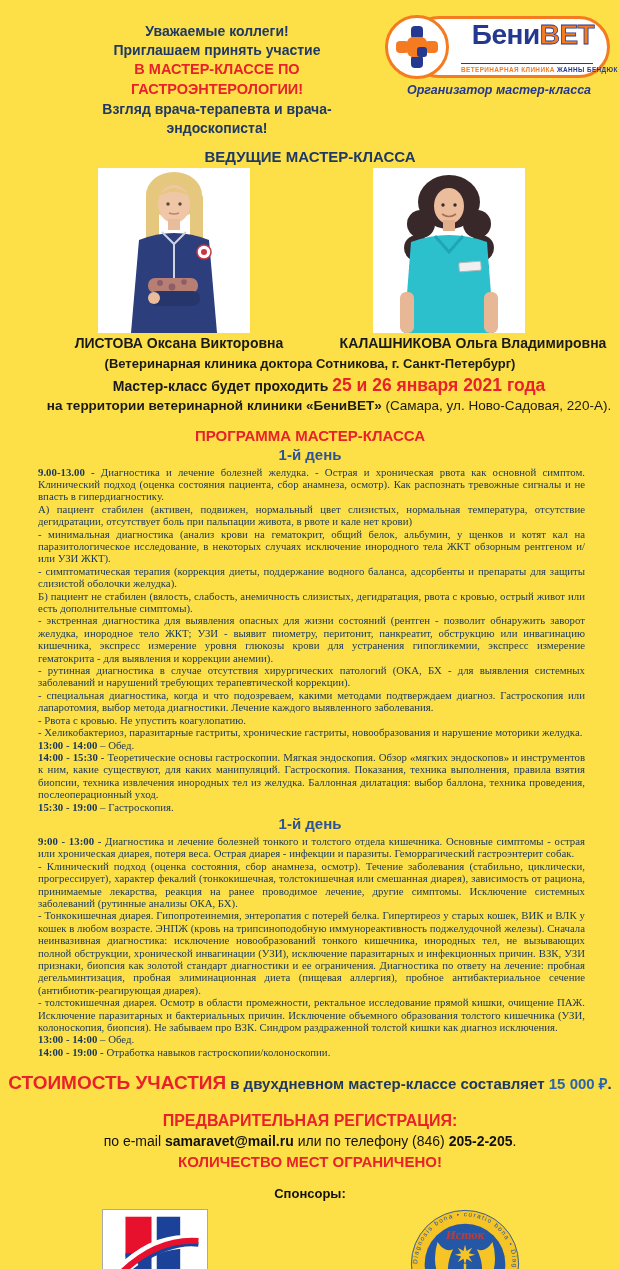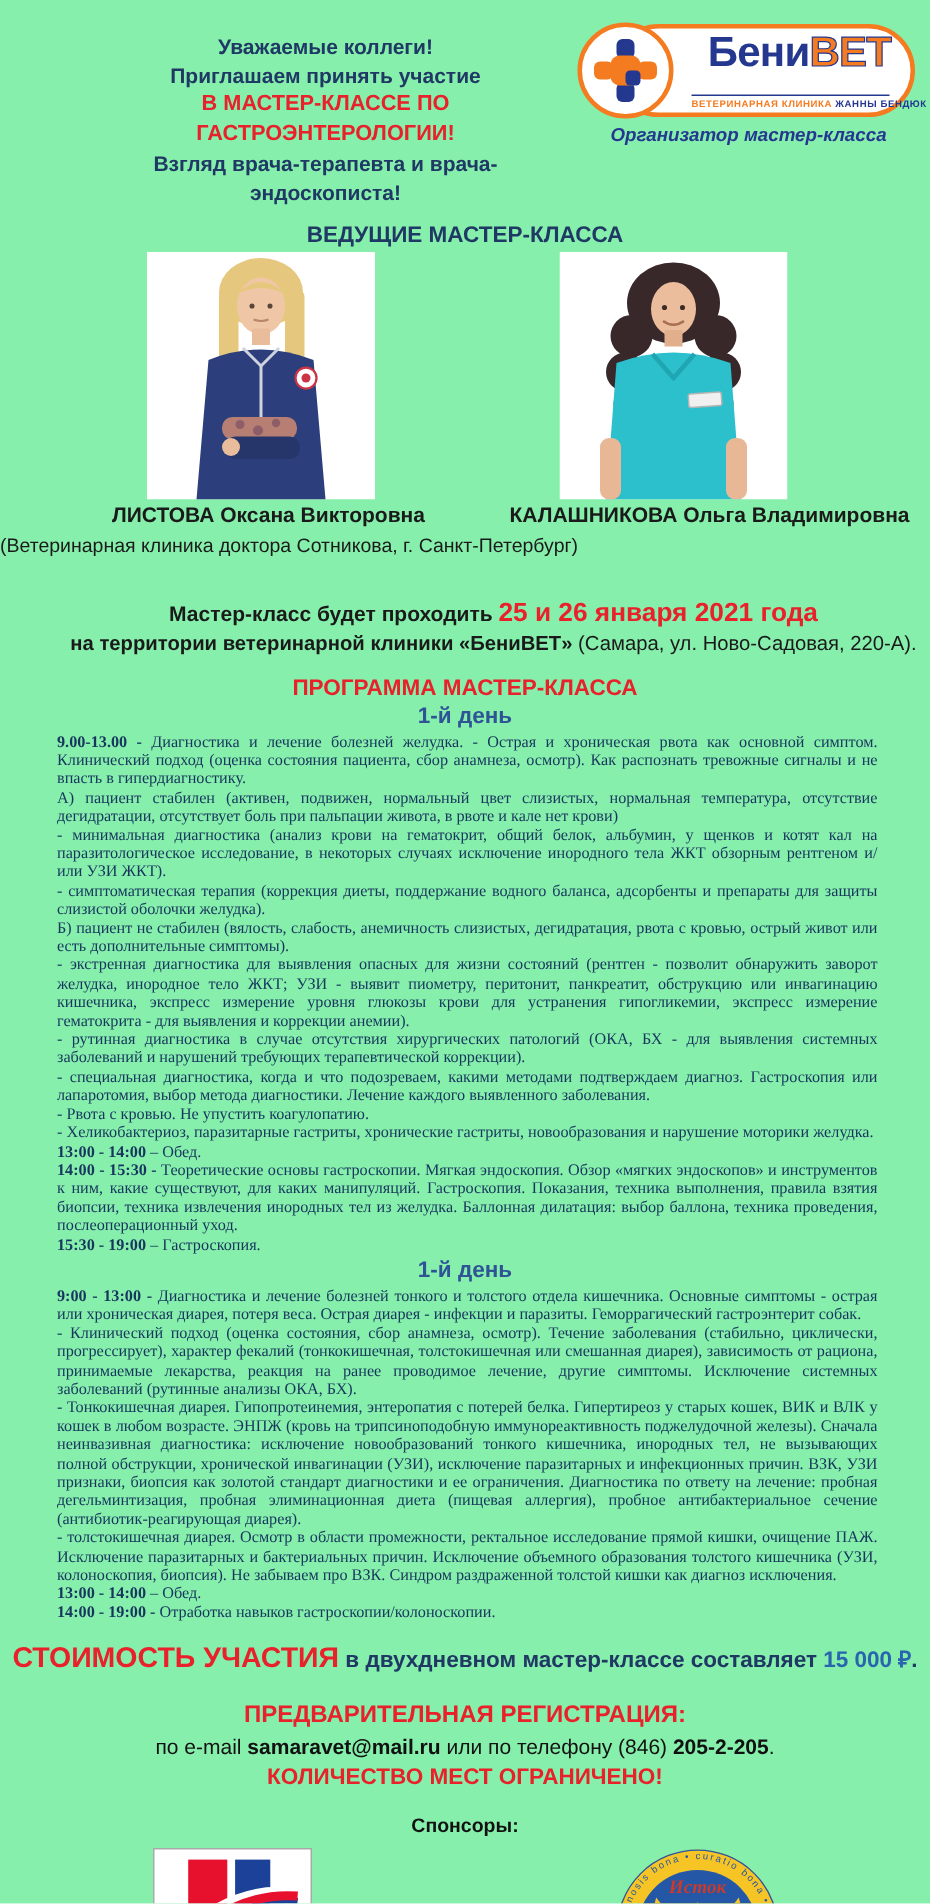--- a/index.html
+++ b/index.html
@@ -1,19 +1,19 @@
 <!DOCTYPE html>
 <html><head>
 <meta charset="utf-8">
 <style>
   * { margin:0; padding:0; box-sizing:border-box; }
   html,body { background:#fff; }
   .page {
     position:relative; width:620px; height:1269px; margin:0 auto;
-    background:#86efac; overflow:hidden;
+    background:#fde047; overflow:hidden;
     font-family:"Liberation Sans", sans-serif; color:#1a1a1a;
   }
   
   .top { display:flex; padding:16px 8px 0 52px; }
   .invite { width:330px; text-align:center; font-weight:bold; font-size:14px; line-height:1.36; color:#1F3864; padding-top:6px; }
   .invite .red-line { color:#E8212B; font-size:14.5px; }
   .logo-col { width:222px; margin-left:6px; text-align:center; }
   .logo-pill { position:relative; margin-left:20px; height:62px; border:3px solid #F47B20; border-radius:31px; background:#fff; display:flex; flex-direction:column; justify-content:center; padding-left:48px;gap:12px; }
   .logo-circle { position:absolute; left:-26px; top:-4px; width:64px; height:64px; border:3px solid #F47B20; border-radius:50%; background:#fff; display:flex; align-items:center; justify-content:center; }
   .brand { font-size:28px; font-weight:bold; line-height:1; letter-spacing:-.5px; }
@@ -21,23 +21,23 @@
   .brand .vet { color:#F47B20; -webkit-text-stroke:.8px #24388F; }
   .logo-sub { font-size:6.4px; font-weight:bold; letter-spacing:.4px; border-top:1.5px solid #24388F; margin:2px 14px 0 2px; padding-top:1.5px; white-space:nowrap; }
   .logo-sub .o { color:#F47B20; } .logo-sub .b { color:#24388F; }
   .logo-caption { font-style:italic; color:#24388F; font-size:12.5px; font-weight:bold; margin-top:5px; }
   
   .section-title { text-align:center; color:#1F3864; font-weight:bold; font-size:15px; margin-top:10px; }
   .photos { display:flex; justify-content:space-between; padding:0 95px 0 98px; margin-top:3px; }
   .photo { width:152px; height:165px; }
   .names { display:flex; margin-top:2px;padding-left:32px; }
   .names > div { width:50%; text-align:center; font-weight:bold; font-size:14px; }
-  .affiliation { font-size:13px; margin-top:5px; }
-  
-  .event { text-align:center; margin-top:27px;padding-left:38px; }
+  .affiliation { text-align:center; font-size:13px; margin-top:5px;font-weight:bold; }
+  
+  .event { text-align:center; margin-top:4px;padding-left:38px; }
   .event-l1 { font-weight:bold; font-size:14px; }
   .event-l1 .date { color:#E8212B; font-size:17.5px; }
   .event-l2 { font-size:13.5px; margin-top:2px; }
   .event-l2 .b { font-weight:bold; }
   
   .program-title { color:#E8212B; font-weight:bold; font-size:15px; text-align:center; margin-top:14px; }
   .day-title { color:#2E5496; font-weight:bold; font-size:15px; text-align:center; margin-top:2px; margin-bottom:3px; }
   .body-text { margin:0 35px 0 38px; font-family:"Liberation Serif", serif; font-size:10.8px; line-height:12.4px; color:#17365D; text-align:justify; }
   .body-text p { margin:0; }
   .body-text b { font-weight:bold; }

